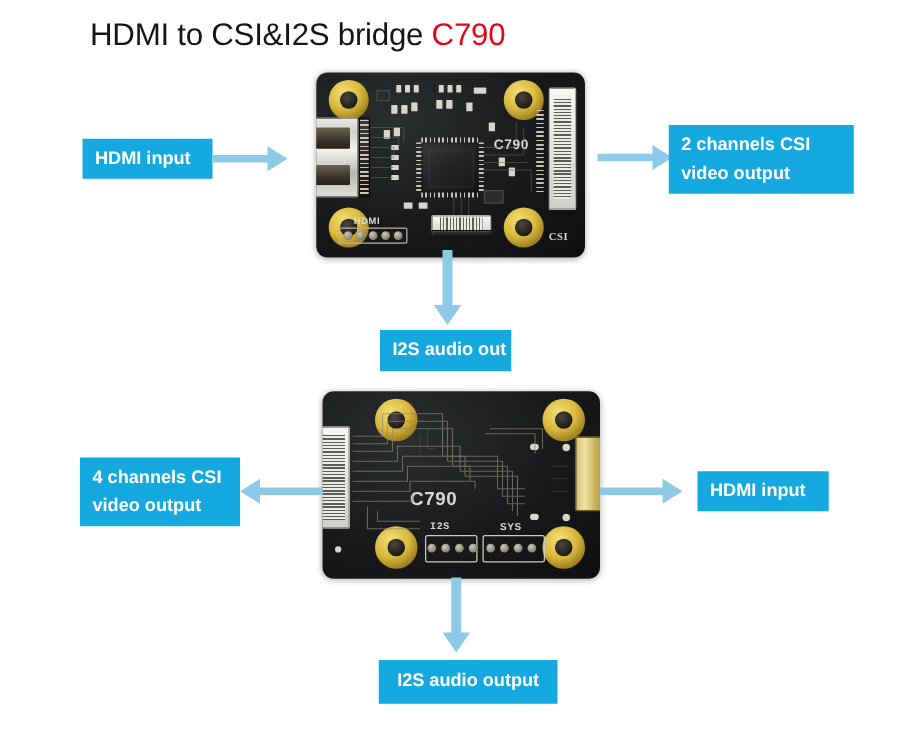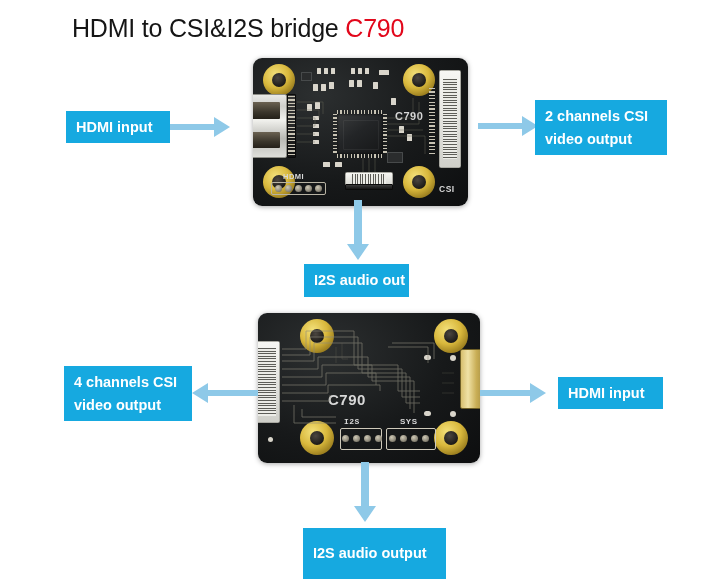--- a/index.html
+++ b/index.html
@@ -200,21 +200,21 @@
 
     <div class="pinrow" style="left:84px; top:52px; width:46px; height:4px;"></div>
     <div class="pinrow" style="left:84px; top:96px; width:46px; height:4px;"></div>
     <div class="pinrow vert" style="left:80px; top:56px; width:4px; height:40px;"></div>
     <div class="pinrow vert" style="left:130px; top:56px; width:4px; height:40px;"></div>
 
     <div class="silk" style="left:142px; top:52px; font-size:11px;">C790</div>
 
     <div class="silk" style="left:30px; top:114px; font-size:7.5px;text-align:right;">HDMI</div>
 
-    <div class="silk" style="left:186px; top:126px; font-size:8.5px;">CSI</div>
+    <div class="silk" style="left:186px; top:126px; font-size:8.5px;font-family:Liberation Serif, serif;">CSI</div>
 
     <div class="hdmi-conn" style="left:-28px; top:36px; width:62px; height:64px;">
       <div class="hdmi-slot" style="top:12%;"></div>
       <div class="hdmi-slot" style="top:60%;"></div>
     </div>
 
     <div class="hdr-blk" style="left:34px; top:36px; width:9px; height:64px;"></div>
     <div class="pinrow vert" style="left:35px; top:38px; width:7px; height:60px;"></div>
 
     <div class="ffc" style="left:186px; top:12px; width:22px; height:98px;">
@@ -358,21 +358,21 @@
     <svg width="62" height="28" viewBox="0 0 62 28">
       <path d="M0 11 L44 11 L44 4 L60 14 L44 24 L44 17 L0 17 Z" fill="#8ec9e8"></path>
     </svg>
   </div>
 
   <div class="arrow" style="left:478px; top:112px; width:62px; height:28px;">
     <svg width="62" height="28" viewBox="0 0 62 28">
       <path d="M0 11 L44 11 L44 4 L60 14 L44 24 L44 17 L0 17 Z" fill="#8ec9e8"></path>
     </svg>
   </div>
-  <div class="label-box" style="left:535px; top:100px; width:132px; height:55px;">
+  <div class="label-box" style="left:535px; top:100px; width:148px; height:55px;">
     <span class="ln">2 channels CSI</span>
     <span class="ln">video output</span>
   </div>
 
   <div class="arrow" style="left:344px; top:200px; width:28px; height:62px;">
     <svg width="28" height="62" viewBox="0 0 28 62">
       <path d="M10 0 L10 44 L3 44 L14 60 L25 44 L18 44 L18 0 Z" fill="#8ec9e8"></path>
     </svg>
   </div>
   <div class="label-box" style="left:304px; top:264px; width:105px; height:33px;">
@@ -396,17 +396,17 @@
   </div>
   <div class="label-box" style="left:558px; top:377px; width:105px; height:32px;">
     <span class="ln">HDMI input</span>
   </div>
 
   <div class="arrow" style="left:351px; top:462px; width:28px; height:62px;">
     <svg width="28" height="62" viewBox="0 0 28 62">
       <path d="M10 0 L10 44 L3 44 L14 60 L25 44 L18 44 L18 0 Z" fill="#8ec9e8"></path>
     </svg>
   </div>
-  <div class="label-box" style="left:303px; top:528px; width:143px; height:51px; align-items:flex-start;">
+  <div class="label-box" style="left:303px; top:528px; width:143px; height:35px; align-items:center;">
     <span class="ln">I2S audio output</span>
   </div>
 
 </div>
 
 </body></html>

